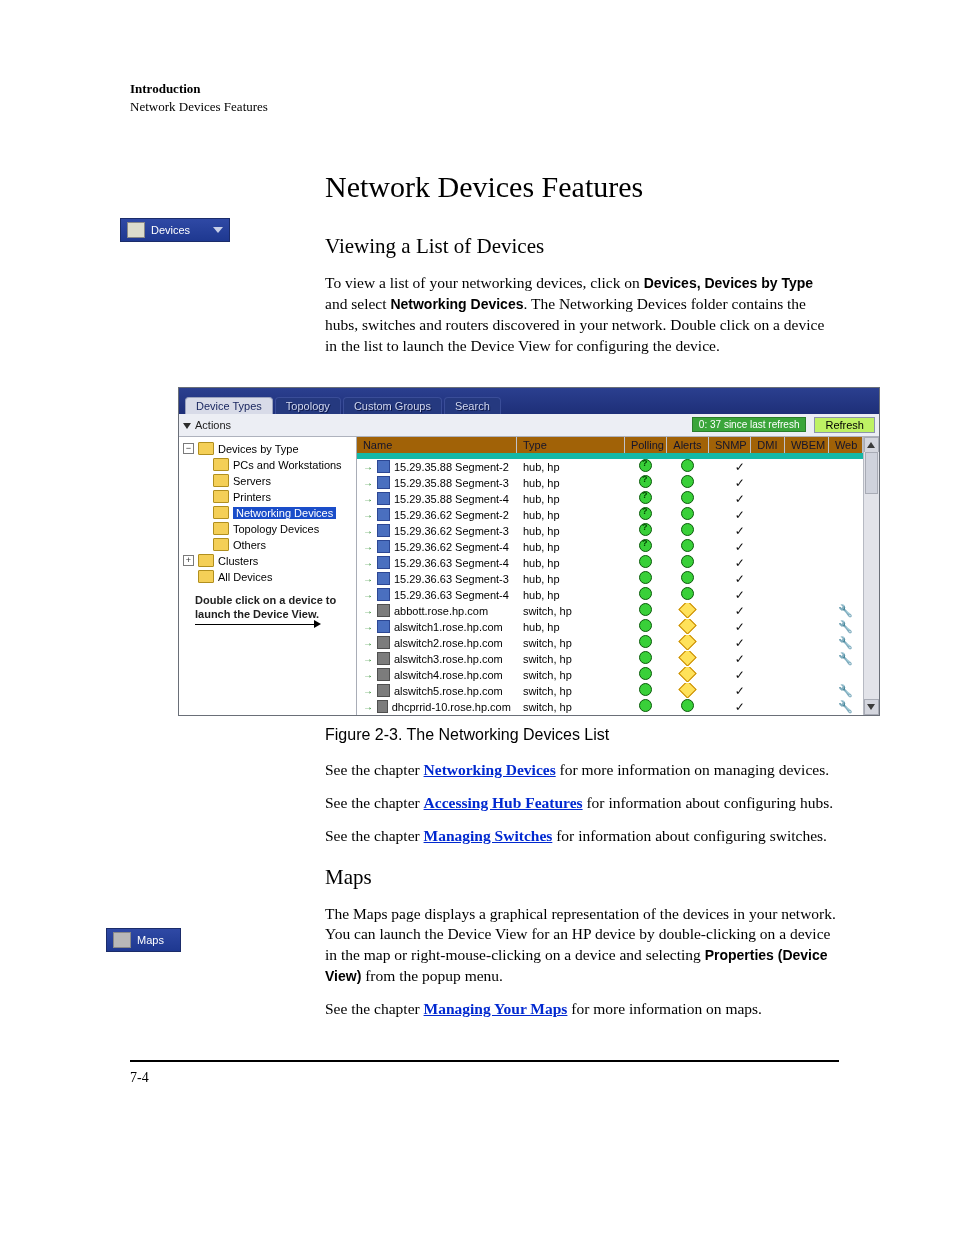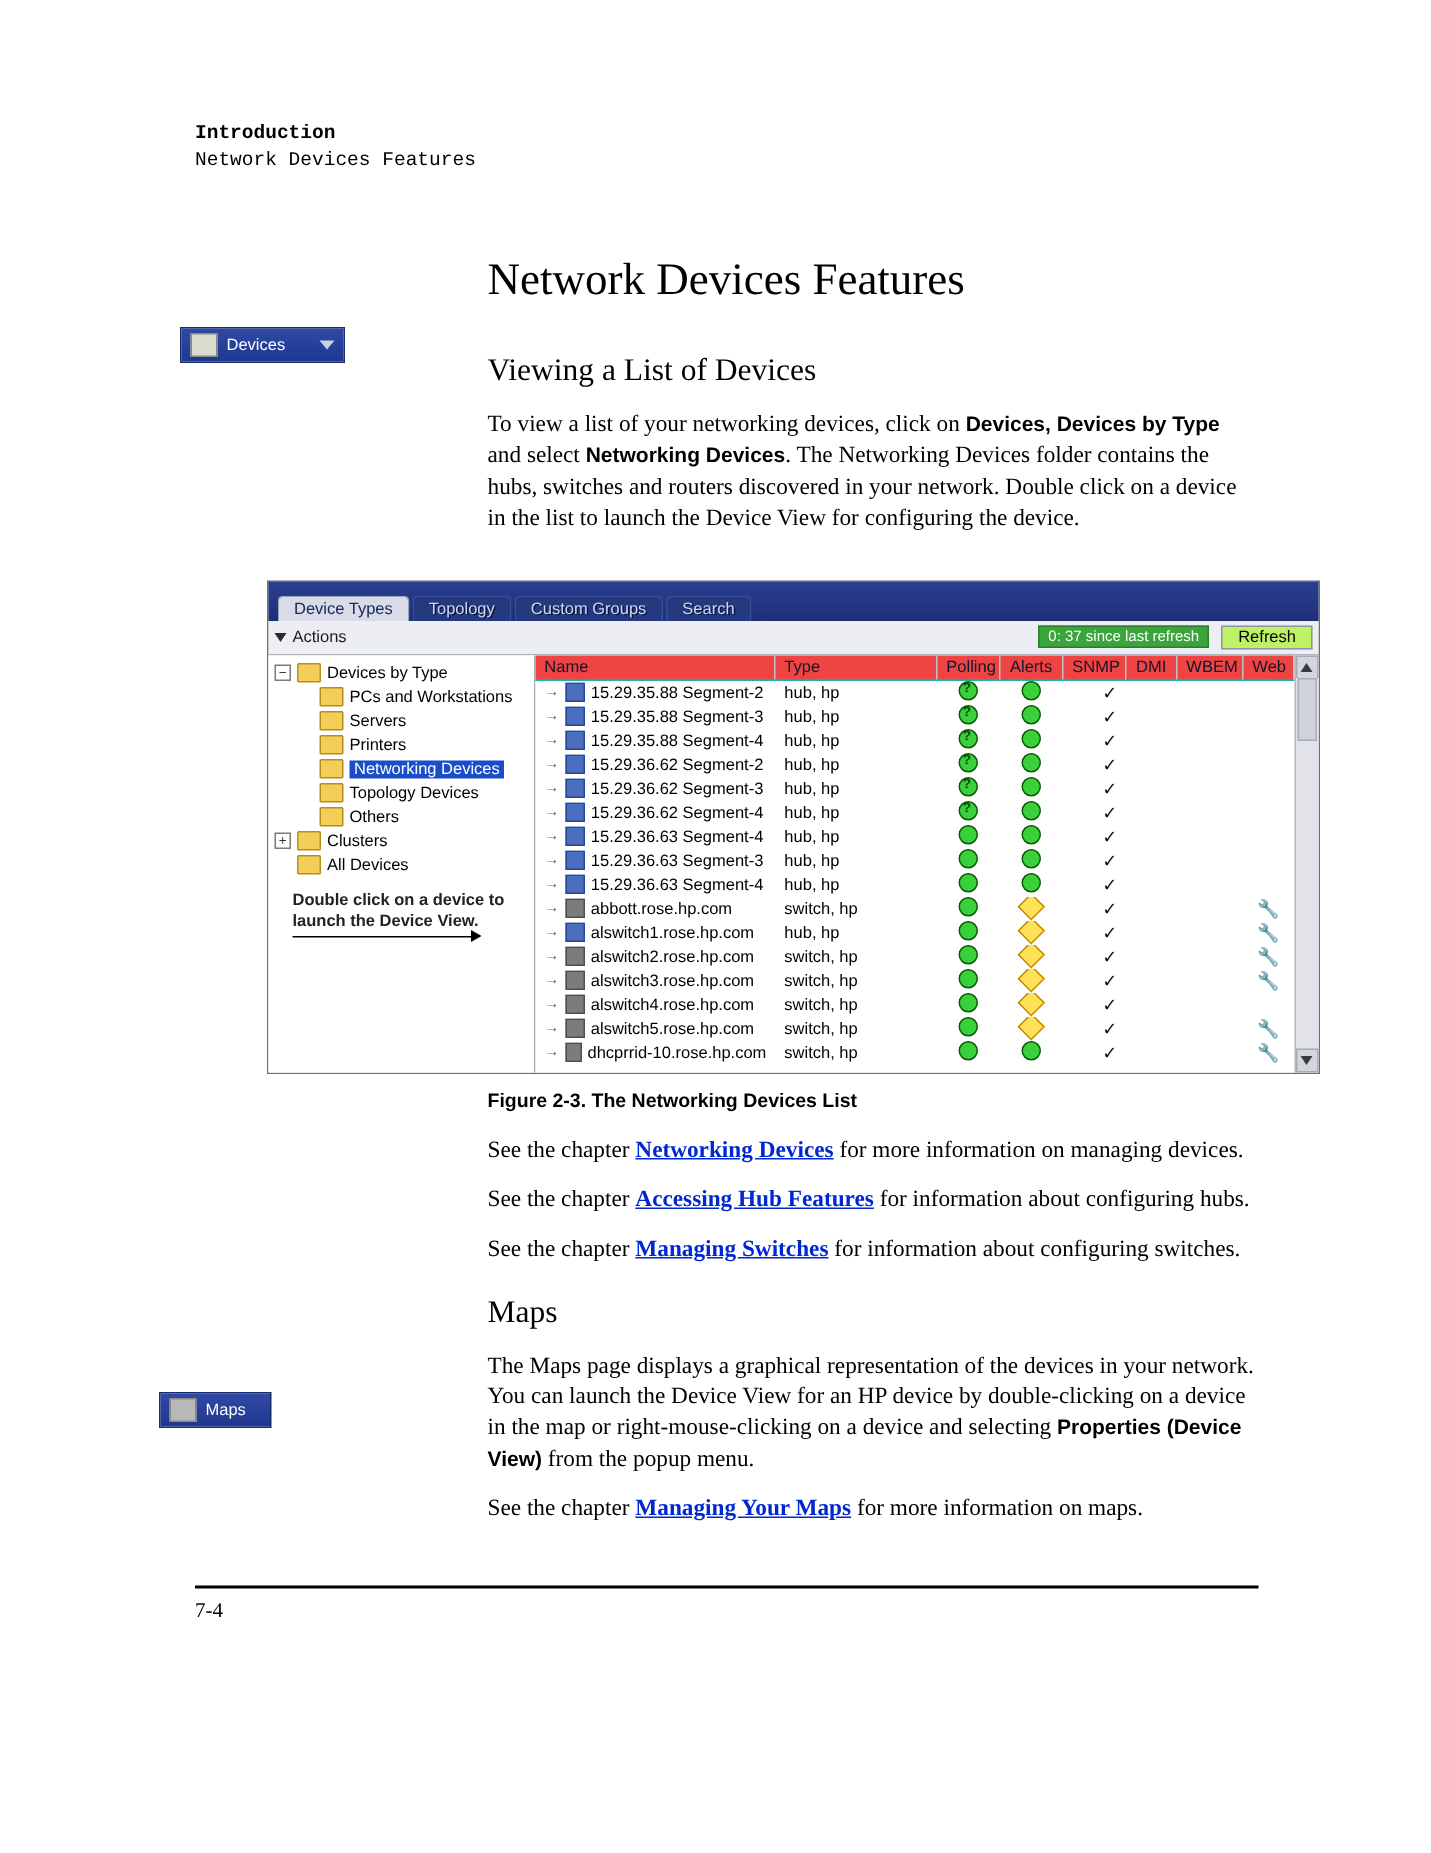--- a/index.html
+++ b/index.html
@@ -10,21 +10,21 @@
     color: #000;
   }
   .page {
     width: 954px;
     height: 1235px;
     position: relative;
     box-sizing: border-box;
     padding: 80px 115px 50px 130px;
   }
   .running-head {
-    font-family: Liberation Mono, monospace;
+    font-family: Liberation Serif, serif;
     font-size: 13px;
     line-height: 1.35;
   }
   .running-head .bold { font-weight: bold; }
 
   .main-col { margin-left: 195px; }
 
   h1.title {
     font-family: "Times New Roman", Georgia, serif;
     font-weight: 400;
@@ -135,21 +135,21 @@
   }
   .tree .arrow {
     position:relative; height:1px; background:#000; width:120px; margin:3px 0 0 12px;
   }
   .tree .arrow::after{
     content:""; position:absolute; right:-6px; top:-4px;
     border-left:7px solid #000; border-top:4px solid transparent; border-bottom:4px solid transparent;
   }
 
   .grid { flex:1; display:flex; flex-direction:column; background:#fff; }
-  .ghead { display:flex; background:#ef4444; border-bottom:1px solid #14b8a6; }
+  .ghead { display:flex; background:#a16207; border-bottom:6px solid #14b8a6; }
   .gh { border-right:1px solid #bfc2cb; padding:2px 6px; box-sizing:border-box; text-align:left; color:#14142c;}
   .gbody { flex:1; overflow:hidden; position:relative; }
   .grow { display:flex; align-items:center; height:16px; }
   .gc { padding: 0 6px; box-sizing:border-box; overflow:hidden; white-space:nowrap; }
   .c-name{ width:160px; display:flex; gap:4px; align-items:center;}
   .c-type{ width:108px; }
   .c-poll{ width:42px;  text-align:center;}
   .c-alrt{ width:42px;  text-align:center;}
   .c-snmp{ width:42px;  text-align:right;}
   .c-dmi { width:34px;  text-align:center;}
@@ -171,21 +171,21 @@
   .scroll .arrup, .scroll .arrdn {
     height:14px; display:flex;align-items:center;justify-content:center;background:#d4d6de;border:1px solid #a8abb5;margin:0;
   }
   .scroll .arrup{border-bottom:none;}
   .scroll .thumb { position:absolute; top:15px; left:1px; right:1px; height:40px; background:#cfd2dc; border:1px solid #a8abb5;}
   .tri-s{width:0;height:0;border-left:4px solid transparent;border-right:4px solid transparent;}
   .tri-up{border-bottom:6px solid #3b3b3b;}
   .tri-dn{border-top:6px solid #3b3b3b;}
 
   .fig-cap {
-    font-family: Arial, Helvetica, sans-serif; font-weight:bold; font-size:13px;
+    font-family: Arial, Helvetica, sans-serif; font-weight:normal; font-size:16px;
     margin: 10px 0 16px 195px;
   }
 
   .foot-rule { border-top:2px solid #000; margin-top:40px; }
   .pgnum { font-family:"Times New Roman", serif; font-size:14px; margin-top:8px;}
 </style>
 </head>
 <body>
 
 <div class="page">

